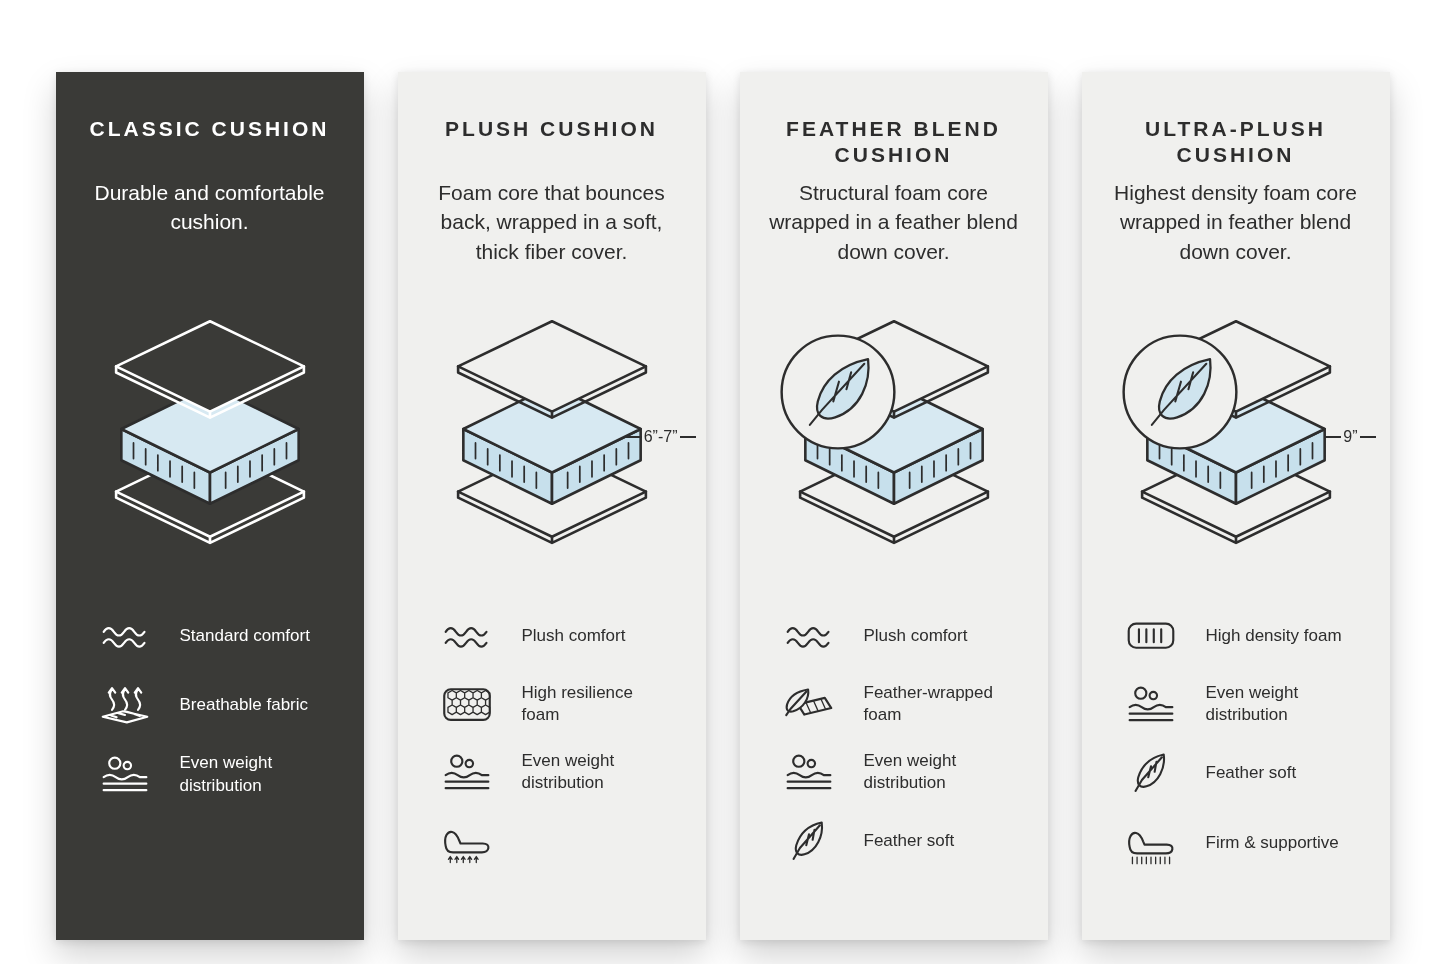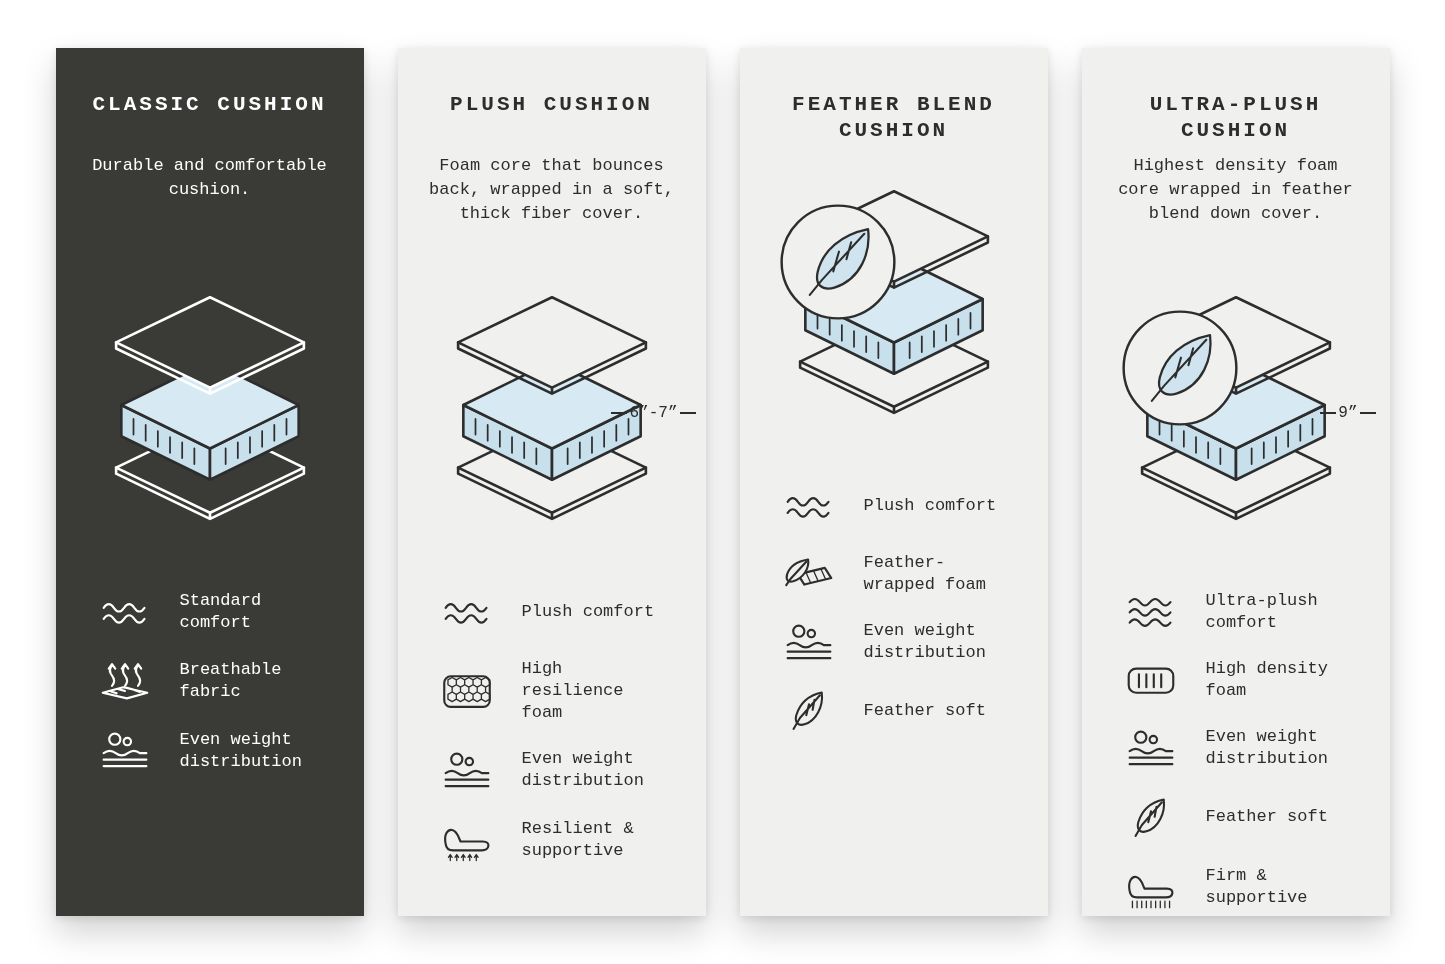--- a/index.html
+++ b/index.html
@@ -1,38 +1,38 @@
 <!DOCTYPE html>
 <html><head>
 <meta charset="utf-8">
 <style>
   * { box-sizing: border-box; margin: 0; padding: 0; }
   html, body { width: 1445px; height: 964px; }
   body { background: #ffffff; font-family: "Liberation Sans", sans-serif; }
 
   .board {
     width: 1445px; height: 964px;
-    display: flex; justify-content: center; align-items: flex-start;
-    gap: 34px; padding-top: 48px; font-family: Liberation Mono, monospace;
+    display: flex; justify-content: center; align-items: center;
+    gap: 34px; padding-top: 48px;
   }
   .card {
     width: 308px; height: 868px;
     background: var(--card-bg); color: var(--text);
     box-shadow: 0 16px 32px rgba(0,0,0,.18), 0 2px 8px rgba(0,0,0,.10);
     padding: 44px 26px 0; position: relative;
   }
   .card.light { --card-bg:#f0f0ee; --text:#2d2d2d; --line:#2d2d2d; }
   .card.dark  { --card-bg:#3a3a37; --text:#ffffff; --line:#ffffff; }
 
   .card-title {
     font-size: 21px; font-weight: bold; letter-spacing: 3px;
     text-align: center; line-height: 1.25; min-height: 54px;
   }
   .card-desc {
-    font-size: 17px; text-align: center; line-height: 1.4;
+    font-size: 21px; text-align: center; line-height: 1.4;
     margin: 8px auto 0; min-height: 98px; max-width: 252px;
   }
 
   .illustration { position: relative; height: 268px; }
   .cushion-svg { display: block; width: 226px; margin: 40px auto 0; overflow: visible; }
 
   .slab-face { fill: var(--card-bg); stroke: var(--line); stroke-width: 3; stroke-linejoin: round; }
   .slab-edge { fill: none; stroke: var(--line); stroke-width: 3; stroke-linejoin: round; stroke-linecap: round; }
   .foam-top  { fill: #d7e9f2; stroke: #2d2d2d; stroke-width: 3; stroke-linejoin: round; }
   .foam-side { fill: #c7e0ec; stroke: #2d2d2d; stroke-width: 3; stroke-linejoin: round; }
@@ -185,27 +185,27 @@
         </span>
         <span class="feat-label">Even weight distribution</span>
       </li>
       <li class="feature">
         <span class="feat-icon">
           <svg width="52" viewBox="0 0 56 50">
             <path d="M5 30 C3 20 7 14 12 15 C16 16 18 20 19.5 24 L21 27.5 H45 C49.5 27.5 51.5 29.5 51 32.5 C50.5 35.5 48 37 44 37 H13 C7.5 37 5.5 34.5 5 30 Z"></path>
             <path class="thin" d="M10 48 V42 M8 44.5 L10 41.5 L12 44.5 M17 48 V42 M15 44.5 L17 41.5 L19 44.5 M24 48 V42 M22 44.5 L24 41.5 L26 44.5 M31 48 V42 M29 44.5 L31 41.5 L33 44.5 M38 48 V42 M36 44.5 L38 41.5 L40 44.5"></path>
           </svg>
         </span>
-        <span class="feat-label">Resilient &amp; supportive</span>
       </li>
     </ul>
   </section>
 
   <section class="card light">
     <h2 class="card-title">FEATHER BLEND CUSHION</h2>
+    <p class="card-desc">Structural foam core wrapped in a feather blend down cover.</p>
 
     <div class="illustration">
       <svg class="cushion-svg" viewBox="0 0 260 268" aria-hidden="true">
         <g>
           <path class="slab-face" d="M130 150 L238 202 L130 254 L22 202 Z"></path>
           <path class="slab-edge" d="M22 202 L22 209 L130 261 L238 209 L238 202 M130 254 L130 261"></path>
         </g>
         <g>
           <path class="foam-side" d="M28 130 L130 180 L130 216 L28 166 Z"></path>
           <path class="foam-side" d="M130 180 L232 130 L232 166 L130 216 Z"></path>
@@ -298,28 +298,20 @@
       <span class="dim-cap"></span>
       <span class="dim-line"></span>
       <span class="dim-label">9”</span>
       <span class="dim-line"></span>
       <span class="dim-cap"></span>
     </div>
 
     <ul class="features">
       <li class="feature">
         <span class="feat-icon">
-          <svg width="52" viewBox="0 0 56 44">
-              <path d="M5 11 q5.5 -7 11 0 t11 0 t11 0 t11 0 M5 22 q5.5 -7 11 0 t11 0 t11 0 t11 0 M5 33 q5.5 -7 11 0 t11 0 t11 0 t11 0"></path>
-            </svg>
-        </span>
-        <span class="feat-label">Ultra-plush comfort</span>
-      </li>
-      <li class="feature">
-        <span class="feat-icon">
           <svg width="52" viewBox="0 0 56 36">
             <rect x="4" y="5" width="48" height="26" rx="8"></rect>
             <path d="M15 11 V25 M23 11 V25 M31 11 V25 M39 11 V25"></path>
           </svg>
         </span>
         <span class="feat-label">High density foam</span>
       </li>
       <li class="feature">
         <span class="feat-icon">
           <svg width="52" viewBox="0 0 56 46">

